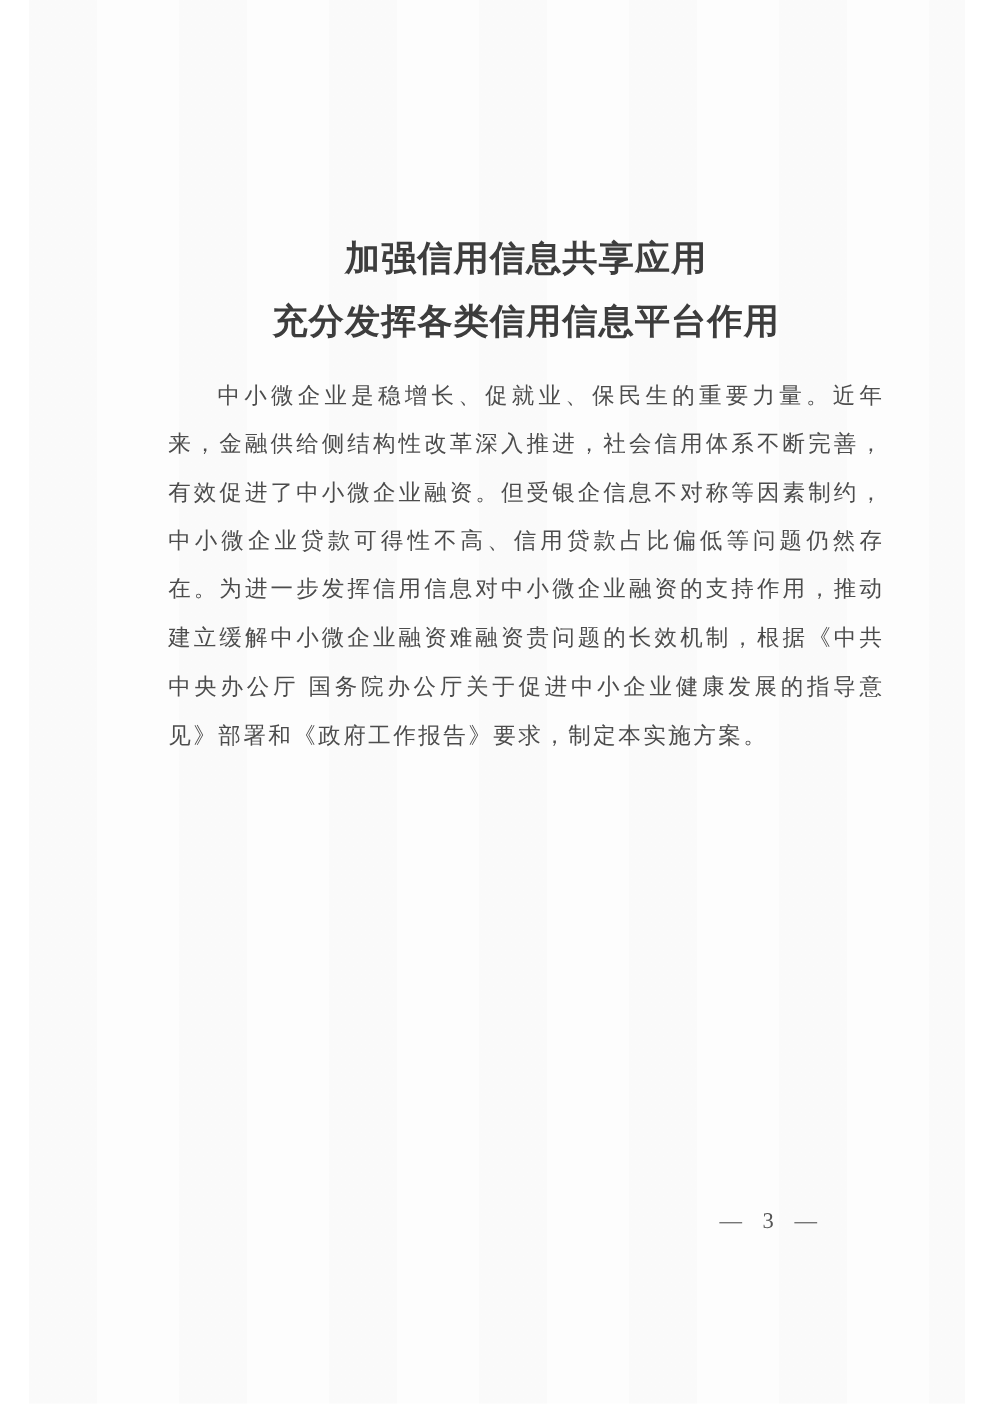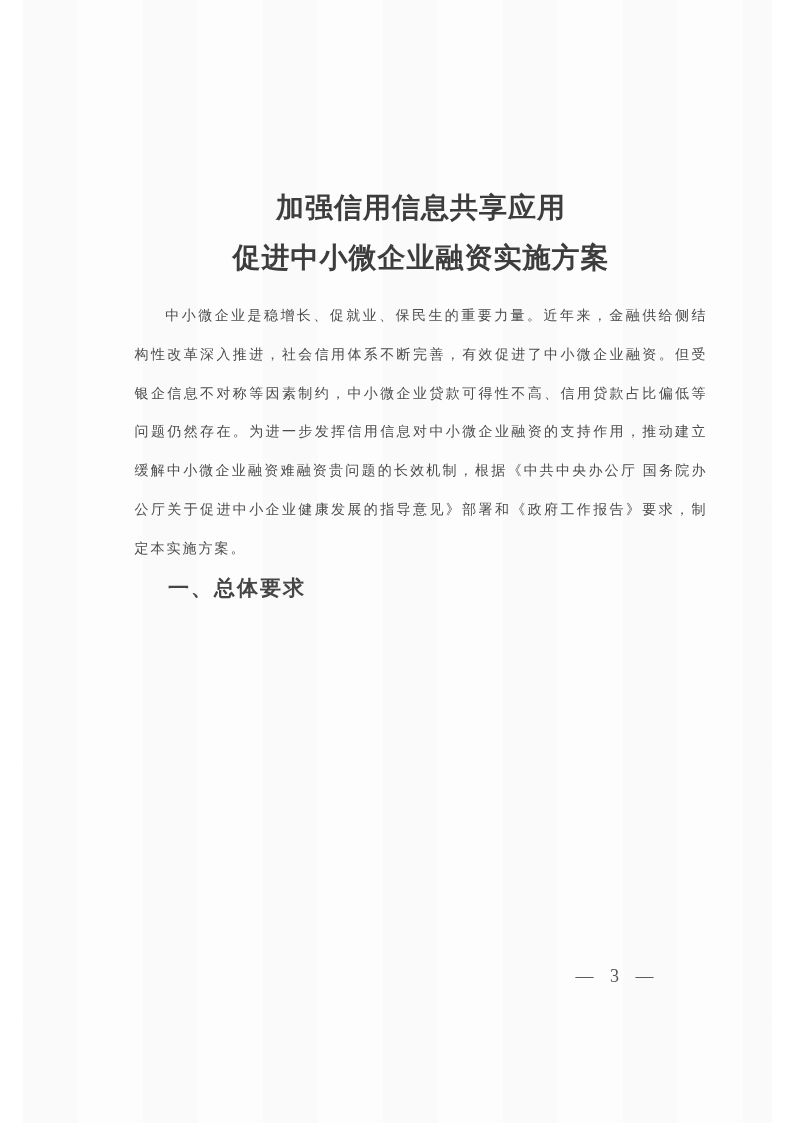--- a/index.html
+++ b/index.html
@@ -34,21 +34,21 @@
     font-weight: 700;
     color: #3d3d3d;
     letter-spacing: 1px;
     line-height: 50px;
   }
   .doc-title .title-line {
     display: block;
   }
   .para {
     margin: 0;
-    font-size: 14px;
+    font-size: 18px;
     line-height: 38.8px;
     letter-spacing: 2px;
     text-align: justify;
     text-indent: 2.2em;
     color: #4c4c4c;
   }
   .section-heading {
     margin: 0;
     font-family: "Liberation Sans", "DejaVu Sans", sans-serif;
     font-size: 21px;
@@ -76,25 +76,24 @@
   }
 </style>
 </head>
 <body>
 
 <div class="page">
   <div class="content">
 
     <h1 class="doc-title">
       <span class="title-line">加强信用信息共享应用</span>
-      <span class="title-line">促进中小微企业融资实施方案</span>
+      <span class="title-line">充分发挥各类信用信息平台作用</span>
     </h1>
 
     <p class="para">中小微企业是稳增长、促就业、保民生的重要力量。近年来，金融供给侧结构性改革深入推进，社会信用体系不断完善，有效促进了中小微企业融资。但受银企信息不对称等因素制约，中小微企业贷款可得性不高、信用贷款占比偏低等问题仍然存在。为进一步发挥信用信息对中小微企业融资的支持作用，推动建立缓解中小微企业融资难融资贵问题的长效机制，根据《中共中央办公厅 国务院办公厅关于促进中小企业健康发展的指导意见》部署和《政府工作报告》要求，制定本实施方案。</p>
 
-    <h2 class="section-heading">一、总体要求</h2>
 
 
 
   </div>
 
   <div class="page-number">— 3 —</div>
 </div>
 
 </body></html>

